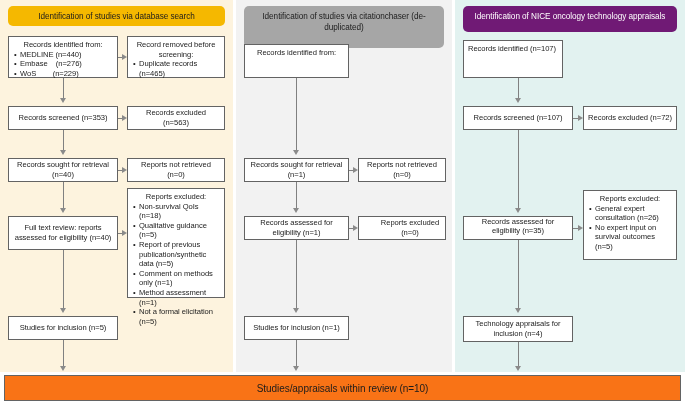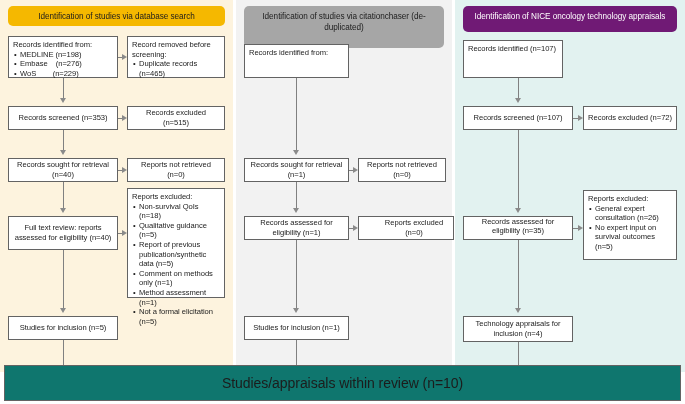--- a/index.html
+++ b/index.html
@@ -76,21 +76,21 @@
     position: relative;
     padding-left: 0;
     margin: 0;
   }
   .box ul li:before {
     content: "\2022";
     position: absolute;
     left: -6px;
     top: 0;
   }
-  .box .title-line { margin-bottom: 0px; }
+  .box .title-line { margin-bottom: 0px; text-align: center; }
 
   .conn {
     position: absolute;
     background: #808080;
   }
   .conn.v { width: 1px; }
   .conn.h { height: 1px; }
 
   .arrow-down {
     position: absolute;
@@ -105,45 +105,45 @@
     border-top: 3.4px solid transparent;
     border-bottom: 3.4px solid transparent;
     border-left: 5px solid #8a8a8a;
   }
 
   .footer-box {
     position: absolute;
     left: 4px;
     right: 4px;
     bottom: 3px;
-    height: 36px;
-    background: #0f766e;
+    height: 26px;
+    background: #f97316;
     border: 1px solid #636363;
     box-sizing: border-box;
     display: flex;
     align-items: center;
     justify-content: center;
-    font-size: 14px;
+    font-size: 10px;
     color: #1c1c1c;
     letter-spacing: -0.05px;
   }
 </style>
 </head>
 <body>
 
 <div id="diagram">
 
   <div class="panel" style="left:0px; width:233px;">
     <div class="panel-bg" style="background:#FDF3DE;"></div>
     <div class="panel-header dark-text" style="background:#F5B800; height:20px;">Identification of studies via database search</div>
 
     <div class="box" style="left:8px; top:36px; width:110px; height:42px;">
       <div class="title-line">Records identified from:</div>
       <ul>
-        <li>MEDLINE (n=198)</li>
+        <li>MEDLINE (n=440)</li>
         <li>Embase&nbsp;&nbsp;&nbsp; (n=276)</li>
         <li>WoS&nbsp;&nbsp;&nbsp;&nbsp;&nbsp;&nbsp;&nbsp; (n=229)</li>
       </ul>
     </div>
 
     <div class="box" style="left:127px; top:36px; width:98px; height:42px;">
       <div class="title-line">Record removed before screening:</div>
       <ul>
         <li>Duplicate records (n=465)</li>
       </ul>
@@ -153,21 +153,21 @@
     <div class="arrow-right" style="left:122px; top:53.6px;"></div>
 
     <div class="conn v" style="left:63px; top:78px; height:22px;"></div>
     <div class="arrow-down" style="left:59.6px; top:98px;"></div>
 
     <div class="box center" style="left:8px; top:106px; width:110px; height:24px;">
       <div class="inner">Records screened (n=353)</div>
     </div>
 
     <div class="box center" style="left:127px; top:106px; width:98px; height:24px;">
-      <div class="inner">Records excluded (n=515)</div>
+      <div class="inner">Records excluded (n=563)</div>
     </div>
     <div class="conn h" style="left:118px; top:118px; width:5px;"></div>
     <div class="arrow-right" style="left:122px; top:114.6px;"></div>
 
     <div class="conn v" style="left:63px; top:130px; height:22px;"></div>
     <div class="arrow-down" style="left:59.6px; top:150px;"></div>
 
     <div class="box center" style="left:8px; top:158px; width:110px; height:24px;">
       <div class="inner">Records sought for retrieval (n=40)</div>
     </div>
@@ -227,21 +227,21 @@
     </div>
     <div class="conn h" style="left:113px; top:170px; width:5px;"></div>
     <div class="arrow-right" style="left:117px; top:166.6px;"></div>
 
     <div class="conn v" style="left:60px; top:182px; height:28px;"></div>
     <div class="arrow-down" style="left:56.6px; top:208px;"></div>
 
     <div class="box center" style="left:8px; top:216px; width:105px; height:24px;">
       <div class="inner">Records assessed for eligibility (n=1)</div>
     </div>
-    <div class="box center" style="left:122px; top:216px; width:96px; height:24px;padding-left:20px;">
+    <div class="box center" style="left:122px; top:216px; width:88px; height:24px;padding-left:20px;">
       <div class="inner">Reports excluded (n=0)</div>
     </div>
     <div class="conn h" style="left:113px; top:228px; width:5px;"></div>
     <div class="arrow-right" style="left:117px; top:224.6px;"></div>
 
     <div class="conn v" style="left:60px; top:240px; height:70px;"></div>
     <div class="arrow-down" style="left:56.6px; top:308px;"></div>
 
     <div class="box center" style="left:8px; top:316px; width:105px; height:24px;">
       <div class="inner">Studies for inclusion (n=1)</div>

